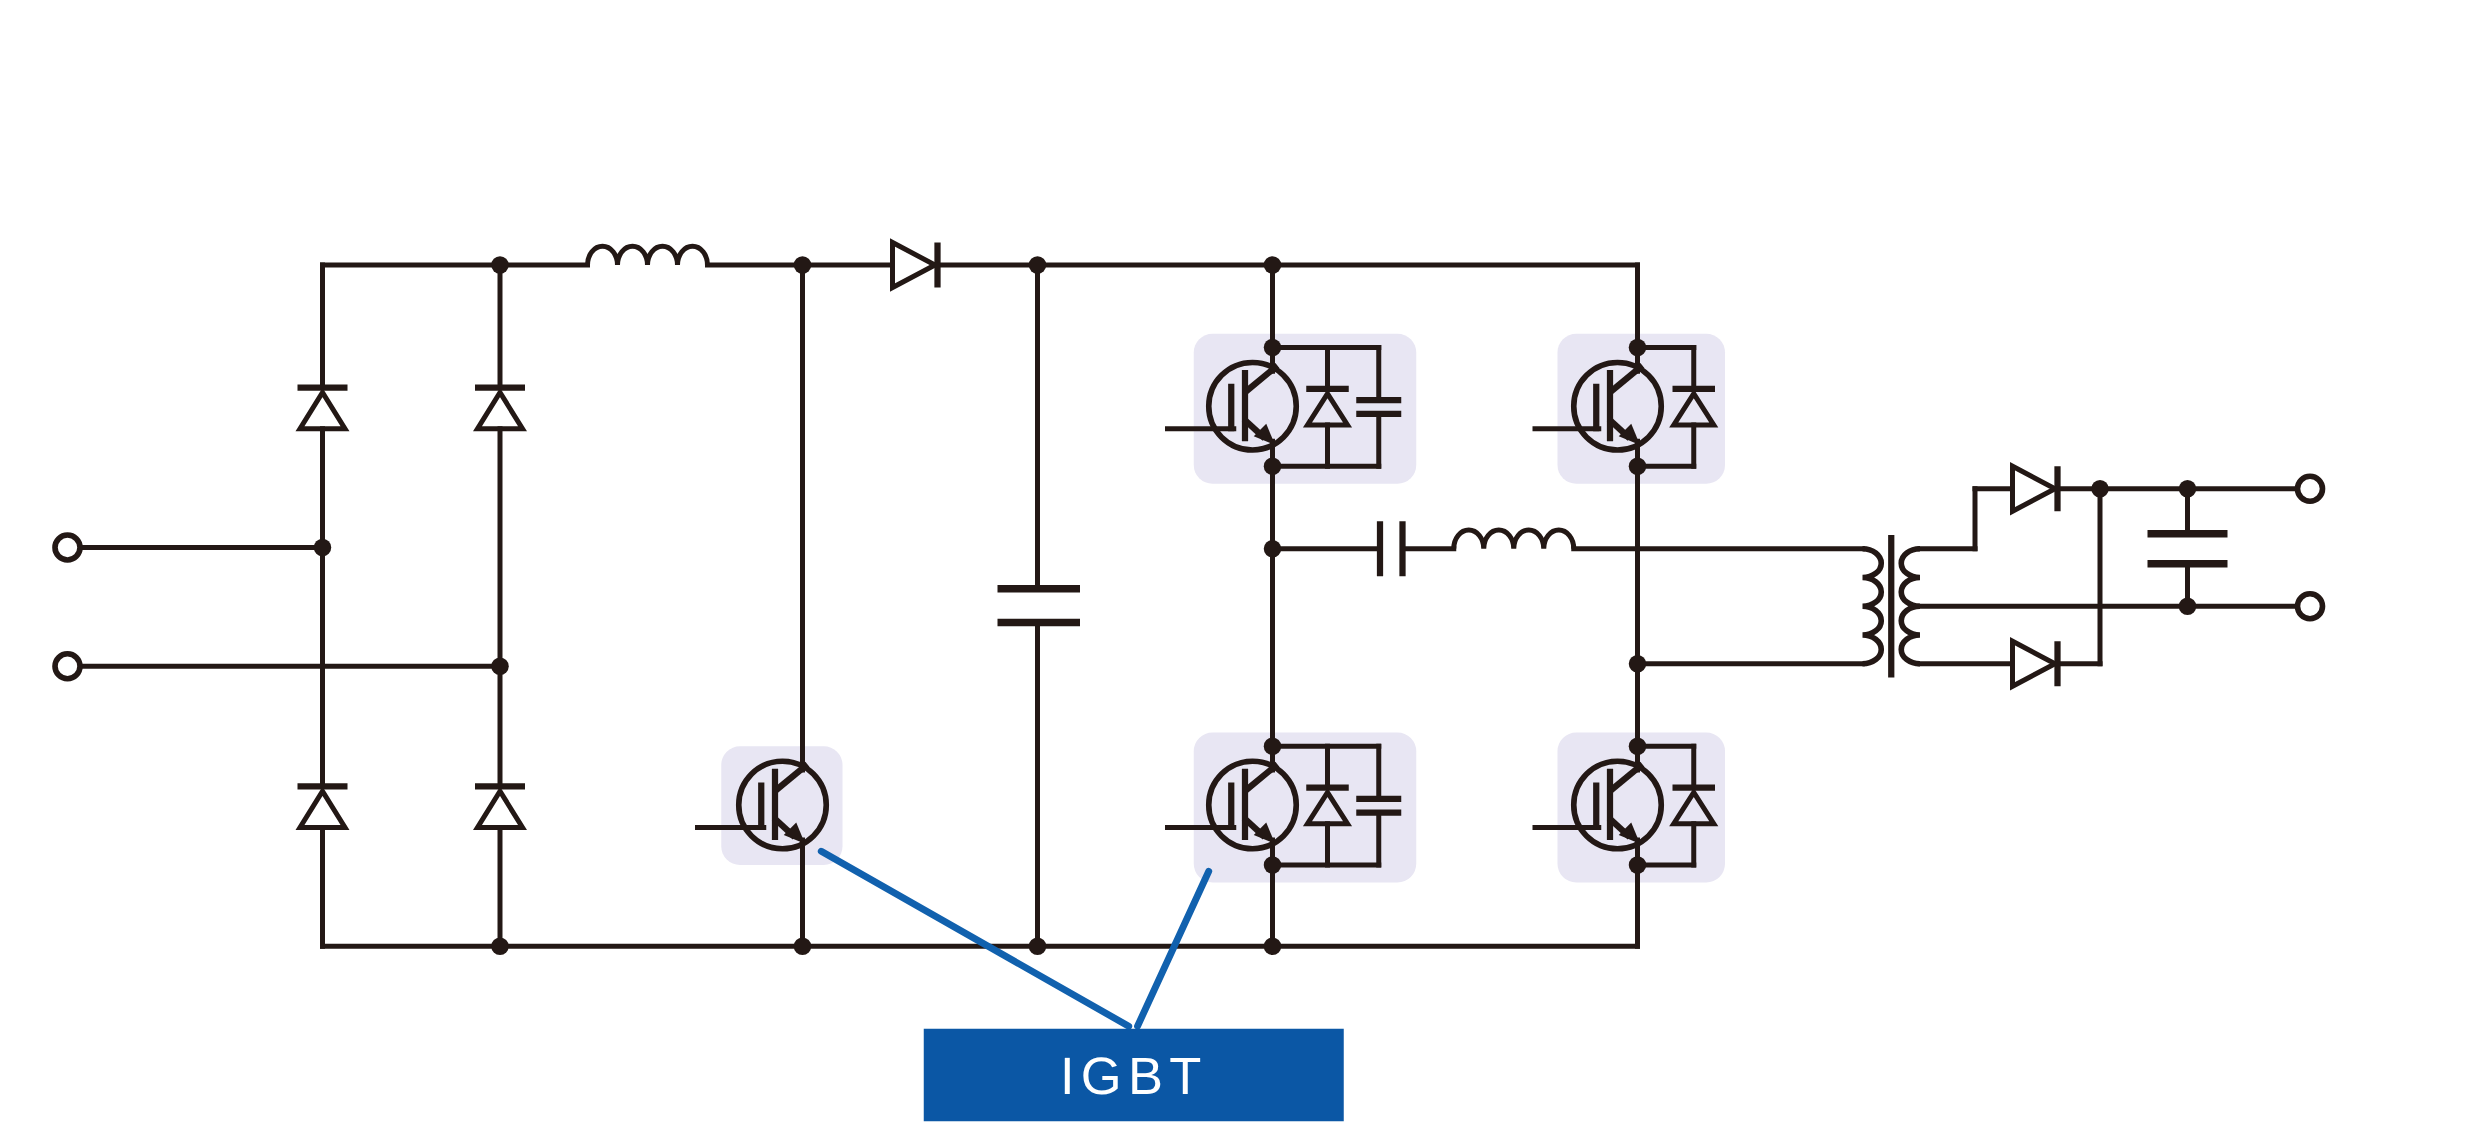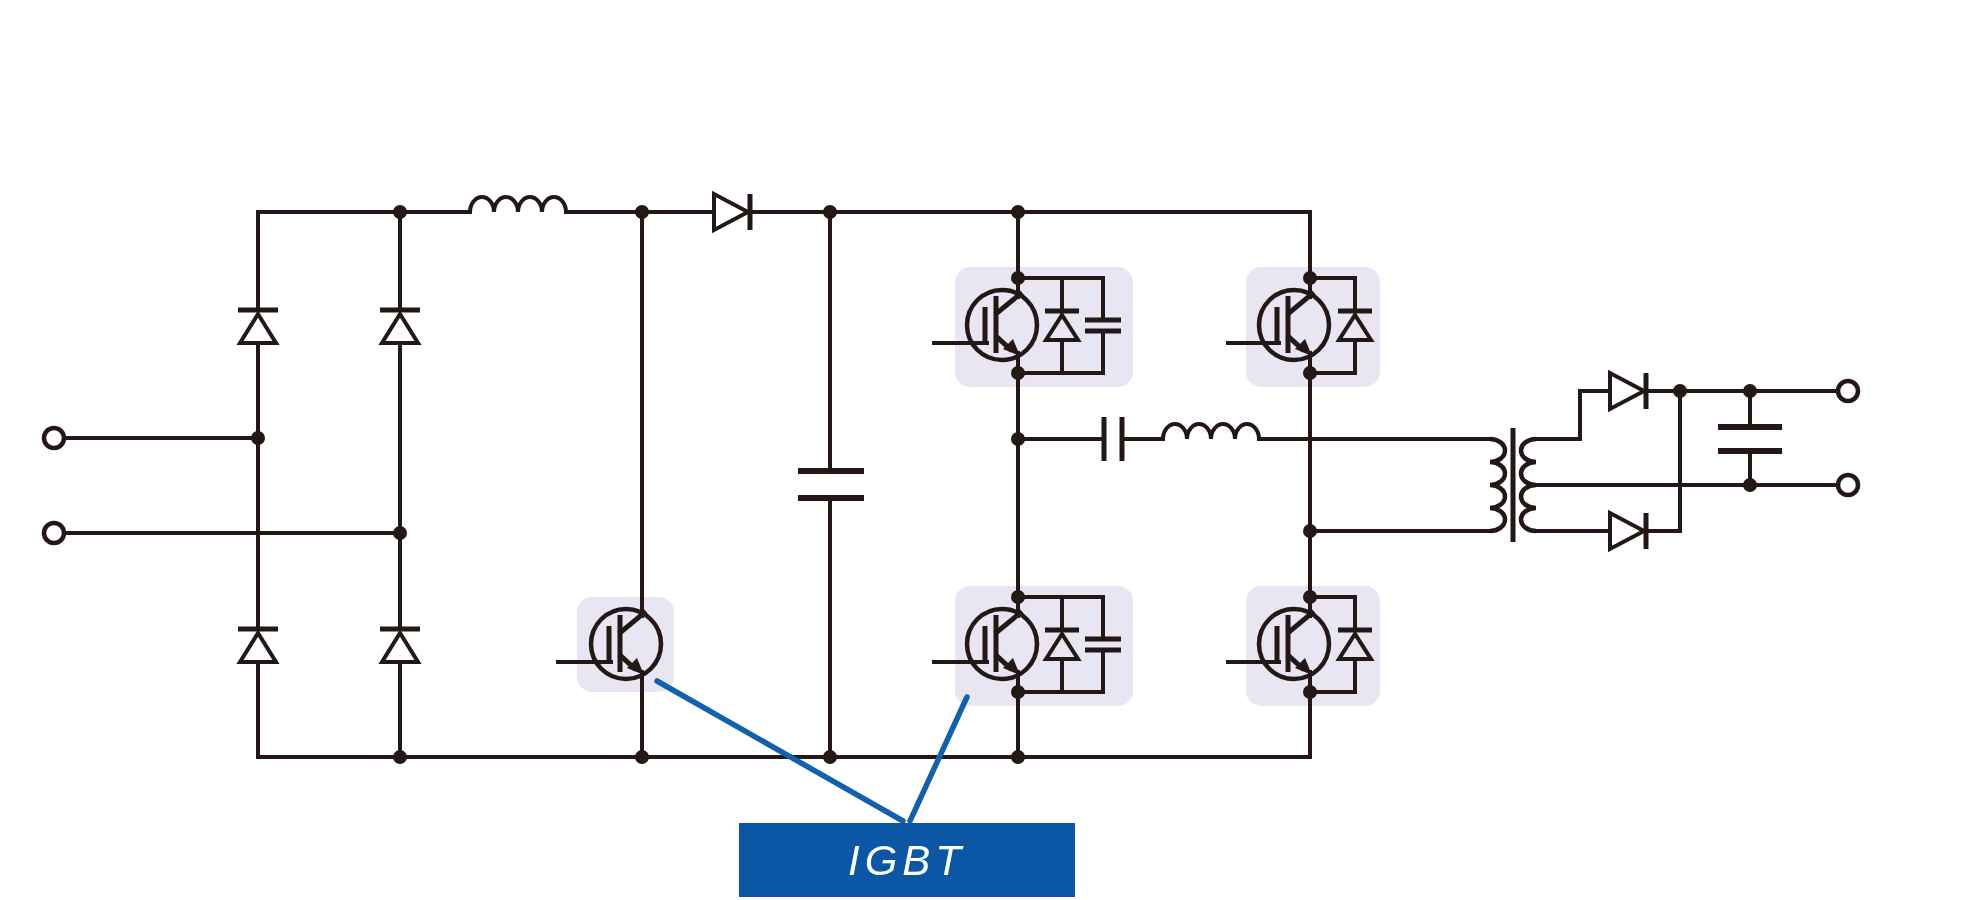--- a/index.html
+++ b/index.html
@@ -1,17 +1,17 @@
 <!DOCTYPE html>
 <html><head>
 <meta charset="utf-8">
 <style>
   html,body{margin:0;padding:0;background:#ffffff;}
   .stage{position:relative;width:1976px;height:900px;background:#ffffff;overflow:hidden;
-         font-family:"Liberation Sans",sans-serif;font-style:italic;}
+         font-family:"Liberation Sans",sans-serif;}
   svg{display:block;}
   text.igbt-label{font-family:"Liberation Sans","DejaVu Sans",sans-serif;
                   font-size:42px;letter-spacing:5px;font-weight:400;}
 </style>
 </head>
 <body>
 
 <div class="stage">
   <svg id="cir" width="1976" height="900" viewBox="0 0 1976 900">
       <g>

